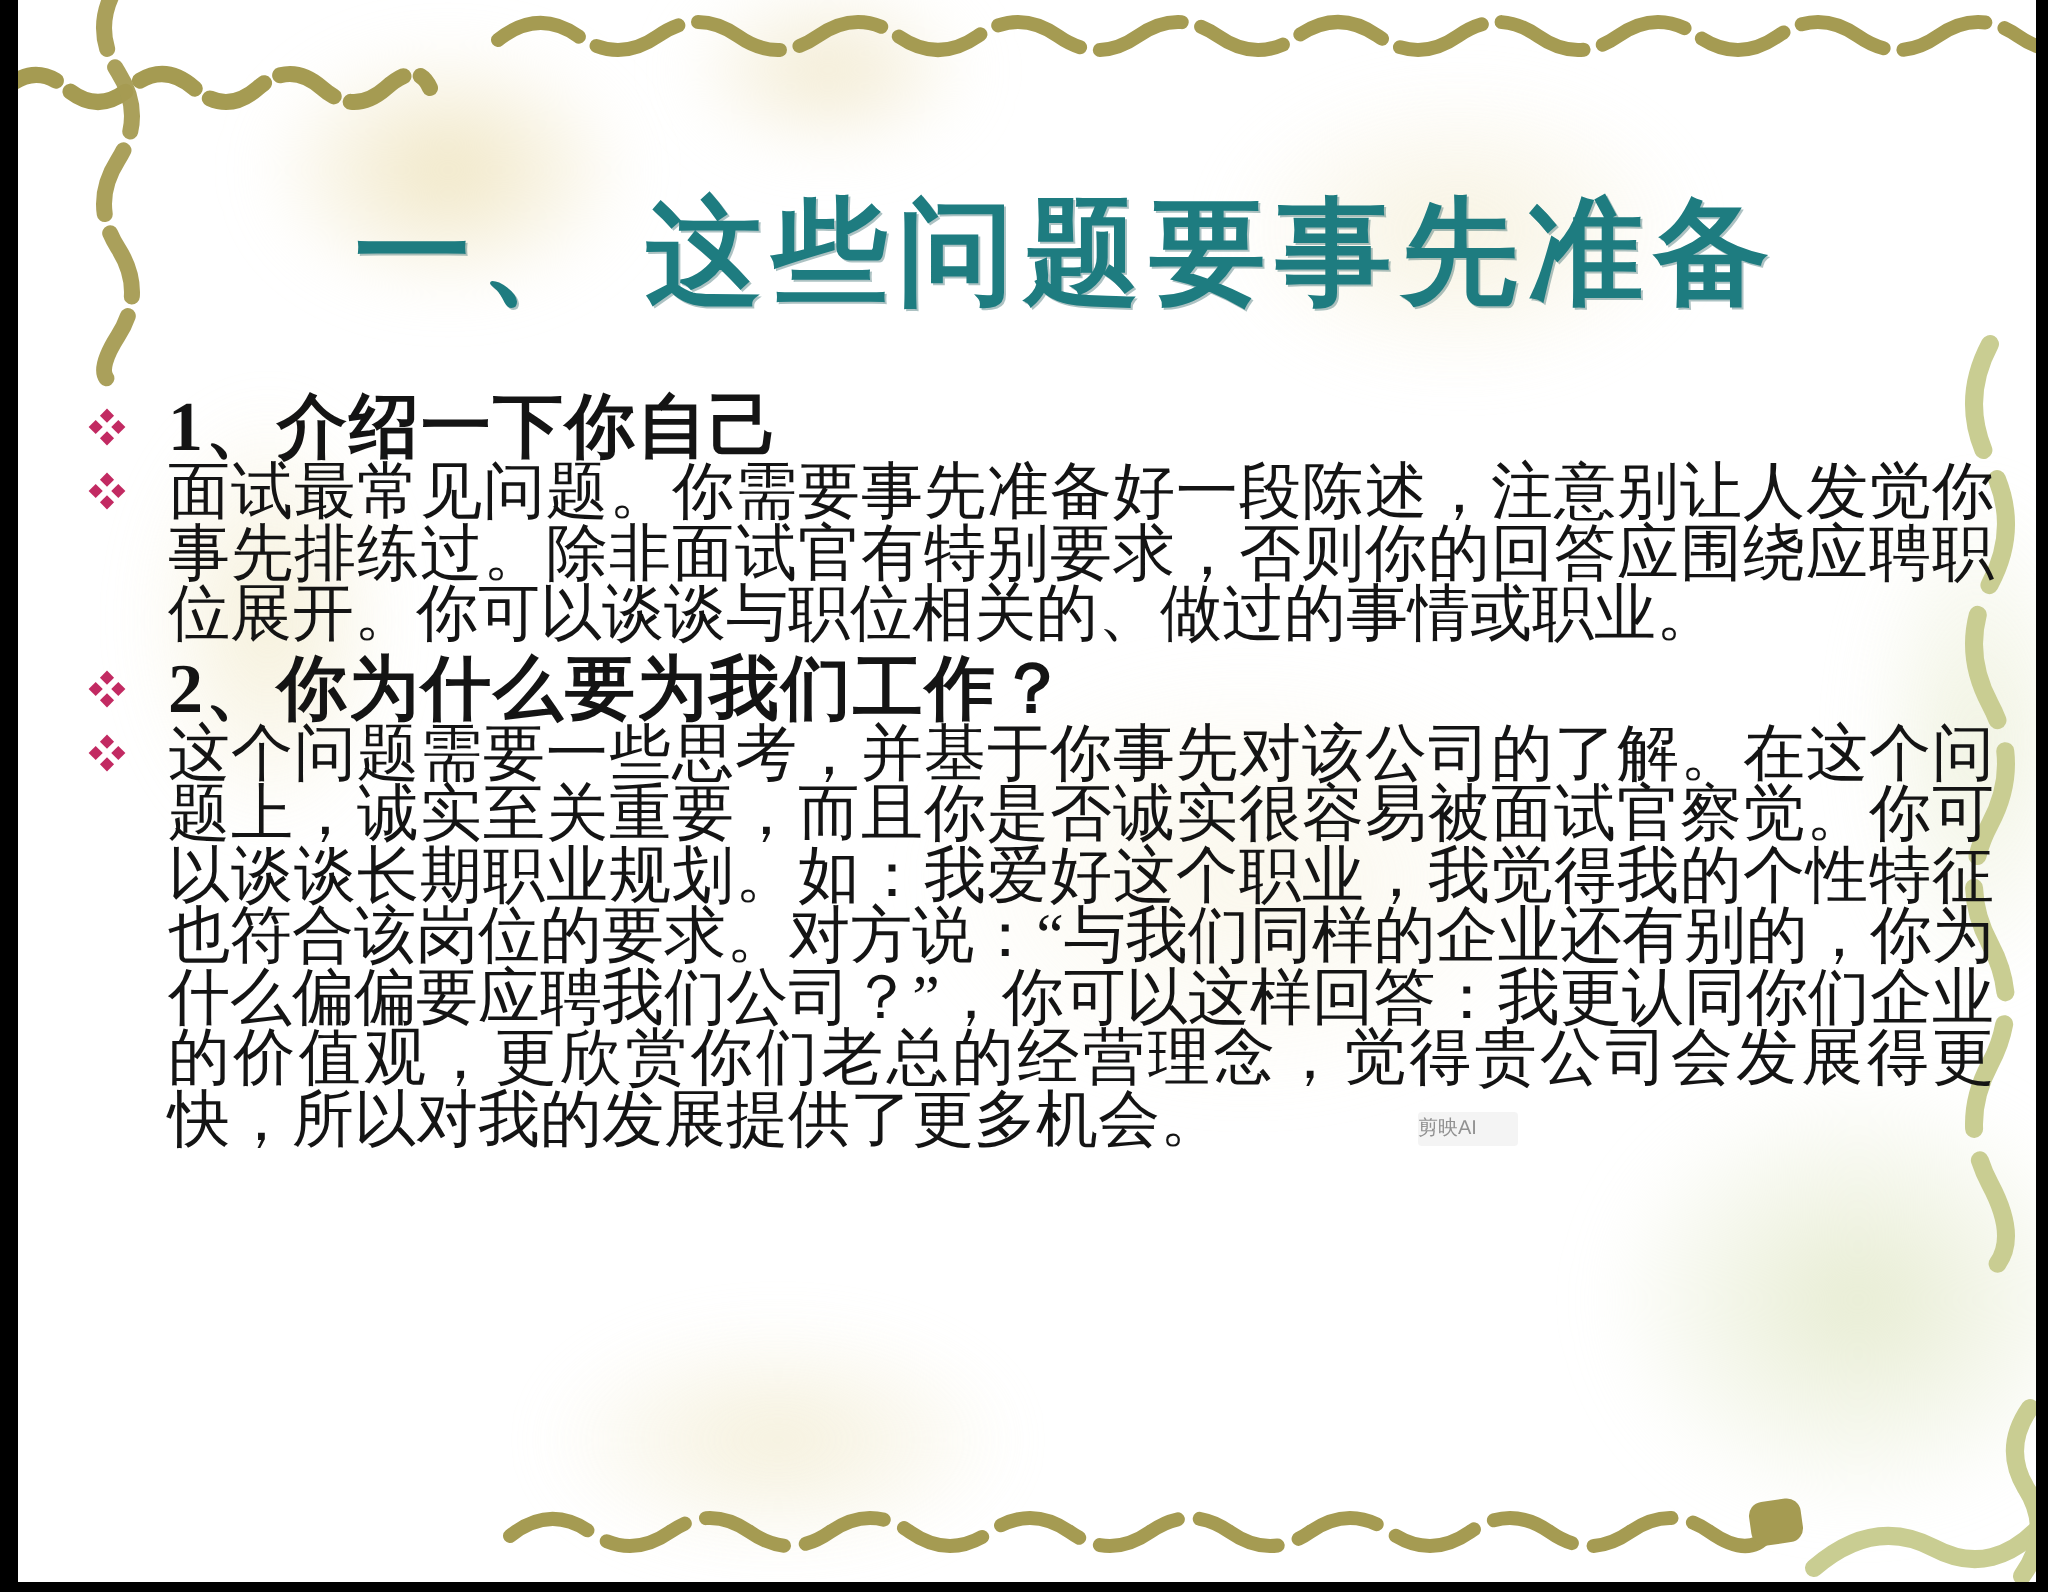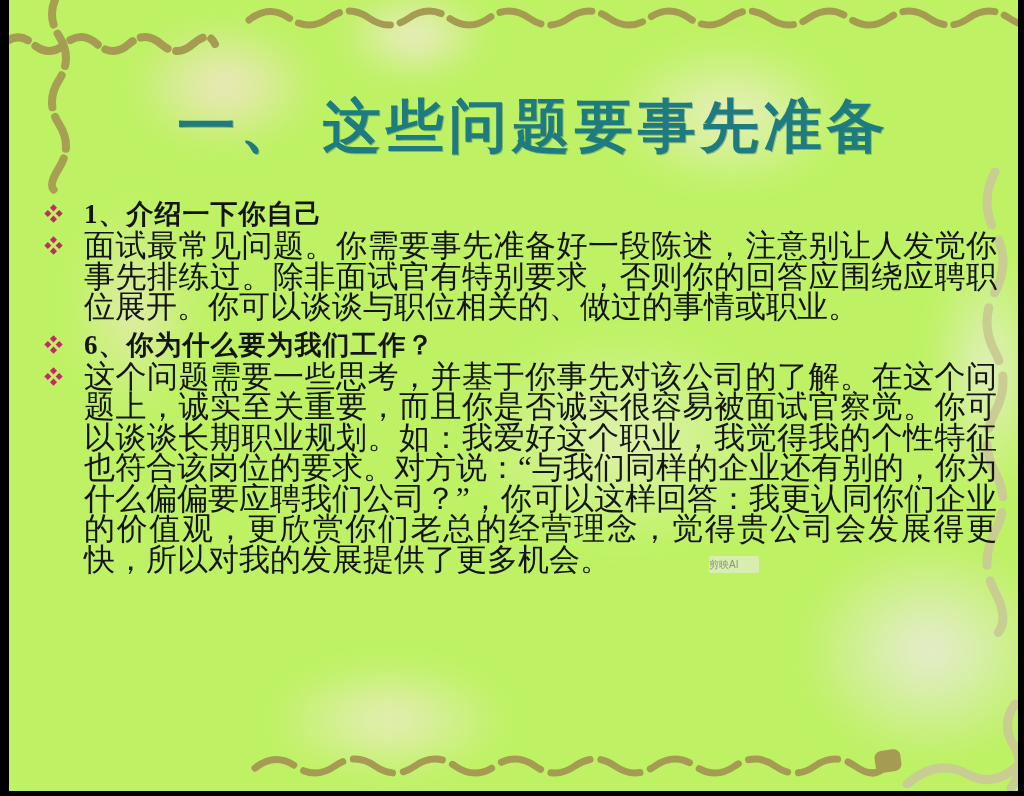--- a/index.html
+++ b/index.html
@@ -3,21 +3,21 @@
 <meta charset="utf-8">
 <style>
   html,body{margin:0;padding:0;}
   body{
     width:1024px;height:796px;overflow:hidden;position:relative;
     font-family:"Liberation Serif","DejaVu Serif",serif;
     background:#000;
   }
   .slide{
     position:absolute;left:9px;top:0;right:6px;bottom:5px;
-    background:#bef264;overflow:hidden;text-decoration:underline;
+    background:#ffffff;overflow:hidden;text-decoration:underline;
   }
   
   .blob{position:absolute;border-radius:50%;filter:blur(14px);pointer-events:none;}
   .b1{left:120px;top:20px;width:190px;height:130px;background:radial-gradient(closest-side,#f0e6c4,rgba(240,230,196,0));}
   .b2{left:330px;top:-10px;width:150px;height:90px;background:radial-gradient(closest-side,#f2ead0,rgba(242,234,208,0));}
   .b3{left:600px;top:40px;width:240px;height:150px;background:radial-gradient(closest-side,#f5efd9,rgba(245,239,217,0));opacity:.8;}
   .b4{left:60px;top:200px;width:130px;height:220px;background:radial-gradient(closest-side,#f1e9c9,rgba(241,233,201,0));opacity:.7;}
   .b5{left:790px;top:540px;width:260px;height:220px;background:radial-gradient(closest-side,#e7ecd2,rgba(231,236,210,0));}
   .b6{left:260px;top:660px;width:240px;height:120px;background:radial-gradient(closest-side,#f2ecd2,rgba(242,236,210,0));opacity:.8;}
   .b7{left:920px;top:240px;width:120px;height:260px;background:radial-gradient(closest-side,#ecefd8,rgba(236,239,216,0));opacity:.8;}
@@ -42,21 +42,21 @@
     flex:0 0 13px;width:13px;height:13px;margin-left:8px;
     transform:rotate(45deg);
     display:grid;grid-template-columns:1fr 1fr;grid-template-rows:1fr 1fr;gap:2.5px;
   }
   .marker span{background:#c22a62;display:block;}
   .row.heading .marker{margin-top:10px;}
   .row.para .marker{margin-top:8px;}
   .text{flex:1;margin-left:24px;color:#141414;}
   .row.heading{margin-top:5px;}
   .row.heading .text{
-    font-size:27px;font-weight:bold;line-height:34px;letter-spacing:1px;
+    font-size:35px;font-weight:bold;line-height:34px;letter-spacing:1px;
   }
   .row.para .text{
     font-size:31px;line-height:30.5px;text-align:justify;
     margin-right:4px;
   }
 
   .watermark{
     position:absolute;left:700px;top:556px;width:50px;height:17px;
     background:rgba(235,235,235,.55);border-radius:2px;
     font-family:"Liberation Sans","DejaVu Sans",sans-serif;
@@ -119,21 +119,21 @@
         </div>
       <div class="text">面试最常见问题。你需要事先准备好一段陈述，注意别让人发觉你事先排练过。除非面试官有特别要求，否则你的回答应围绕应聘职位展开。你可以谈谈与职位相关的、做过的事情或职业。</div>
     </div>
     <div class="row heading">
       <div class="marker">
           <span></span>
           <span></span>
           <span></span>
           <span></span>
         </div>
-      <div class="text">6、你为什么要为我们工作？</div>
+      <div class="text">2、你为什么要为我们工作？</div>
     </div>
     <div class="row para">
       <div class="marker">
           <span></span>
           <span></span>
           <span></span>
           <span></span>
         </div>
       <div class="text">这个问题需要一些思考，并基于你事先对该公司的了解。在这个问题上，诚实至关重要，而且你是否诚实很容易被面试官察觉。你可以谈谈长期职业规划。如：我爱好这个职业，我觉得我的个性特征也符合该岗位的要求。对方说：“与我们同样的企业还有别的，你为什么偏偏要应聘我们公司？”，你可以这样回答：我更认同你们企业的价值观，更欣赏你们老总的经营理念，觉得贵公司会发展得更快，所以对我的发展提供了更多机会。</div>
     </div>

